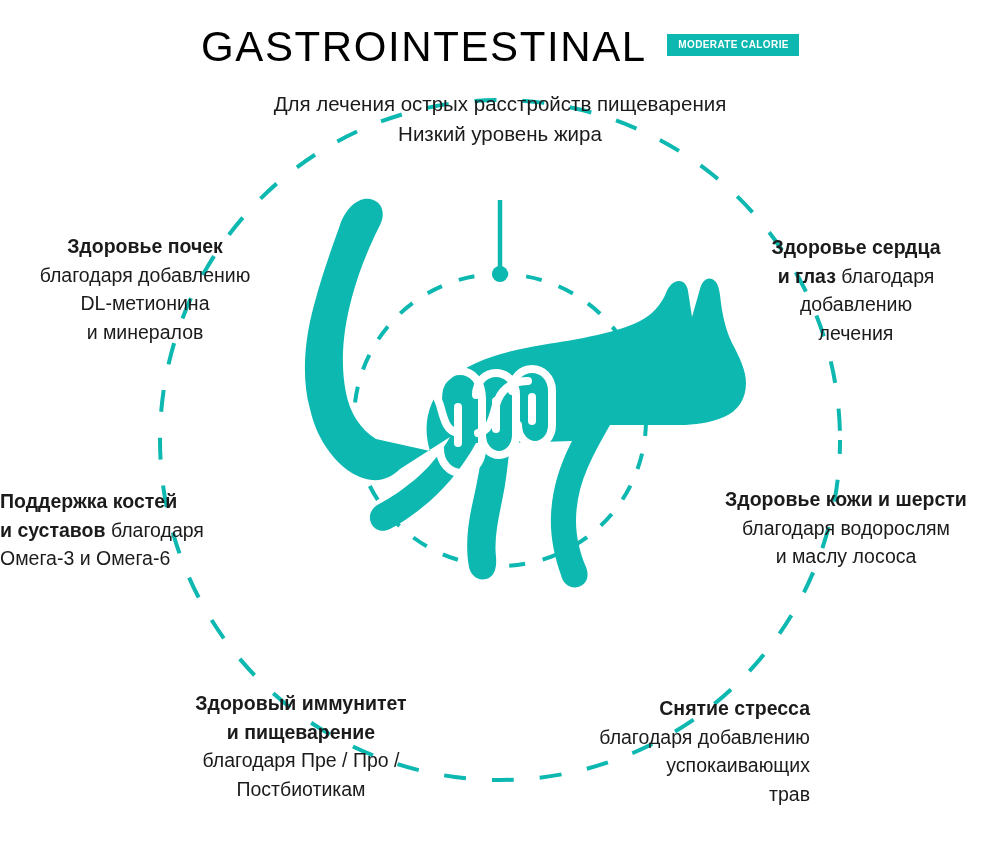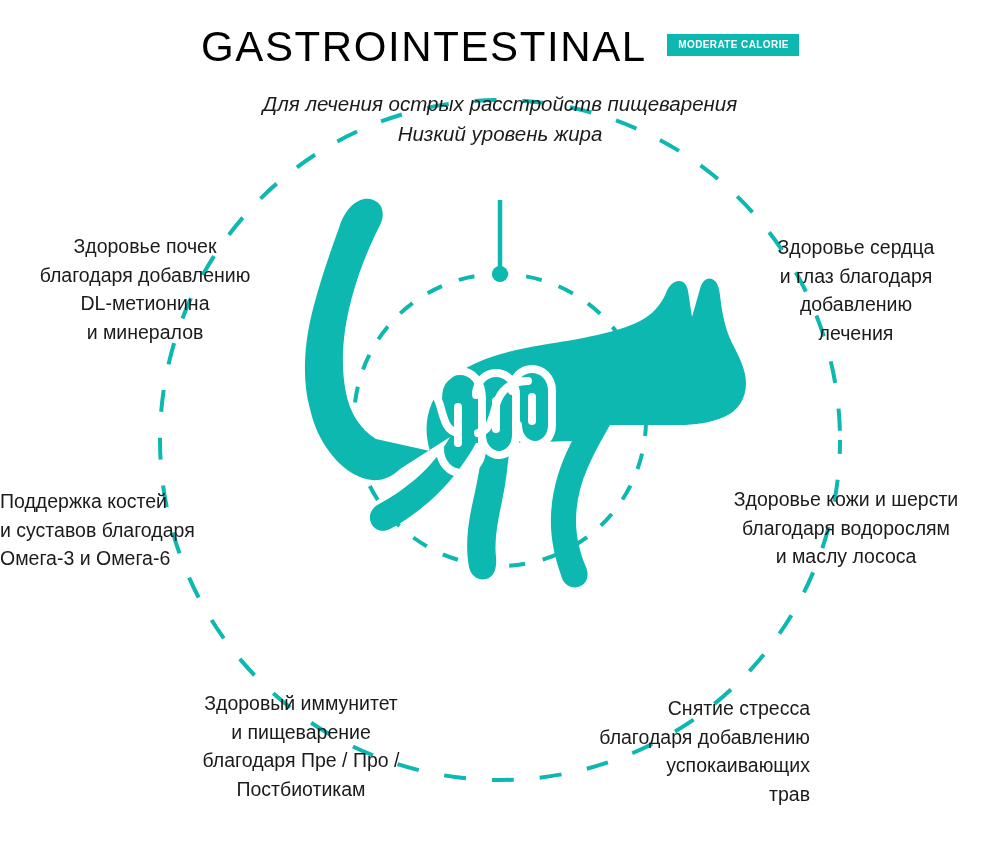--- a/index.html
+++ b/index.html
@@ -53,21 +53,21 @@
   #subtitle {
     position: absolute;
     left: 0;
     top: 89px;
     width: 1000px;
     text-align: center;
     font-size: 20.5px;
     line-height: 30px;
     color: #1b1b1b;
   }
-  #subtitle .ln { display: block; font-style: italic; }
+  #subtitle .ln { display: block; }
 
   
   #rings {
     position: absolute;
     left: 0;
     top: 0;
     width: 1000px;
     height: 858px;
     pointer-events: none;
   }
@@ -81,21 +81,21 @@
     height: 430px;
   }
 
   
   .label {
     position: absolute;
     font-size: 19.5px;
     line-height: 28.5px;
     color: #1b1b1b;
   }
-  .label b { font-weight: normal; margin-top: 43px; }
+  .label b { font-weight: bold; margin-top: 43px; }
   .lbl-kidney   { left: 0;     top: 232px; width: 290px; text-align: center; }
   .lbl-heart    { left: 712px; top: 233px; width: 288px; text-align: center; }
   .lbl-bones    { left: 0;     top: 487px; width: 300px; text-align: left; }
   .lbl-skin     { left: 692px; top: 485px; width: 308px; text-align: center; }
   .lbl-immunity { left: 142px; top: 689px; width: 318px; text-align: center; }
   .lbl-stress   { left: 522px; top: 694px; width: 288px; text-align: right; }
 </style>
 </head>
 <body>
 

